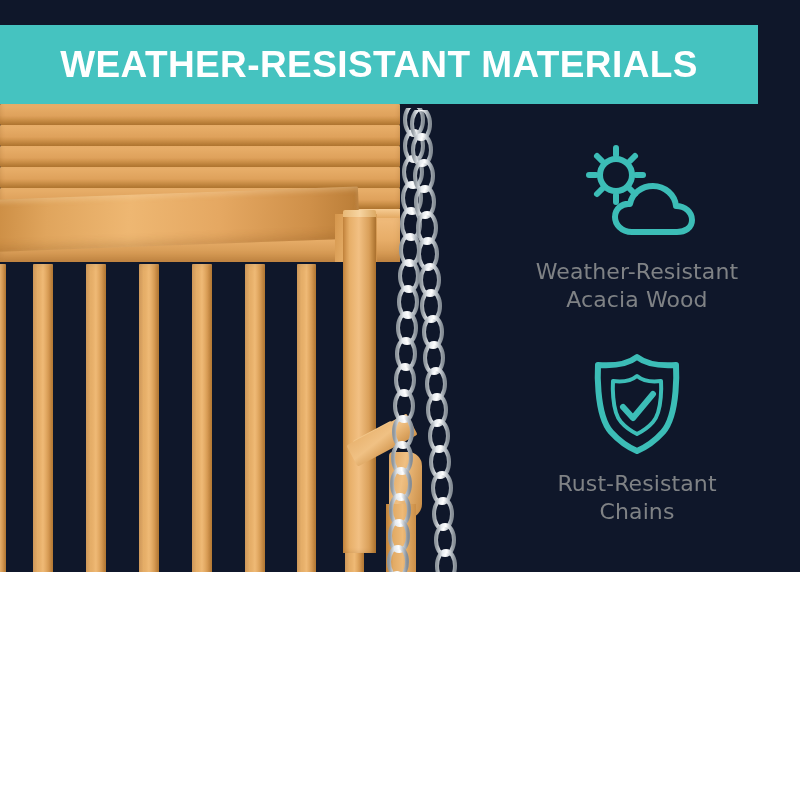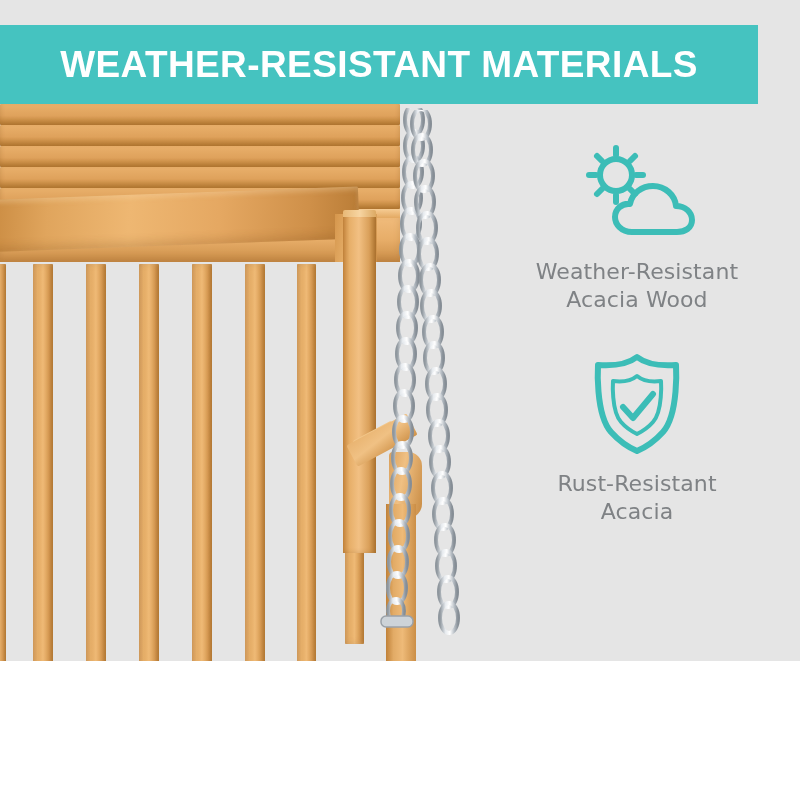--- a/index.html
+++ b/index.html
@@ -4,22 +4,22 @@
 <title>Weather-Resistant Materials</title>
 <style>
   html, body {
     margin: 0;
     padding: 0;
     background: #ffffff;
   }
   #page {
     position: relative;
     width: 800px;
-    height: 661px;
-    background: #e5e5e5;
+    height: 572px;
+    background: #0f172a;
     overflow: hidden;
     font-family: "Liberation Sans", "DejaVu Sans", sans-serif;
   }
 
   
   #banner {
     position: absolute;
     left: 0;
     top: 25px;
     width: 758px;
@@ -335,19 +335,19 @@
       <div class="feature-icon">
         <svg width="96" height="104" viewBox="0 0 96 104">
           <g fill="none" stroke="#3cbdb7" stroke-linecap="round" stroke-linejoin="round">
             <path d="M48 5 C39 12 23 14 9 13 C9 13 6 62 22 80 C31 90 41 96 48 99 C55 96 65 90 74 80 C90 62 87 13 87 13 C73 14 57 12 48 5 Z" stroke-width="6"></path>
             <path d="M48 24 C42 29 32 30 24 29 C24 29 22 59 32 70 C38 77 44 80 48 82 C52 80 58 77 64 70 C74 59 72 29 72 29 C64 30 54 29 48 24 Z" stroke-width="4"></path>
             <polyline points="34,55 44,66 64,42" stroke-width="6"></polyline>
           </g>
         </svg>
       </div>
       <div class="feature-label">Rust-Resistant
-Acacia</div>
+Chains</div>
     </div>
 
 
   </div>
 
 </div>
 
 </body></html>

